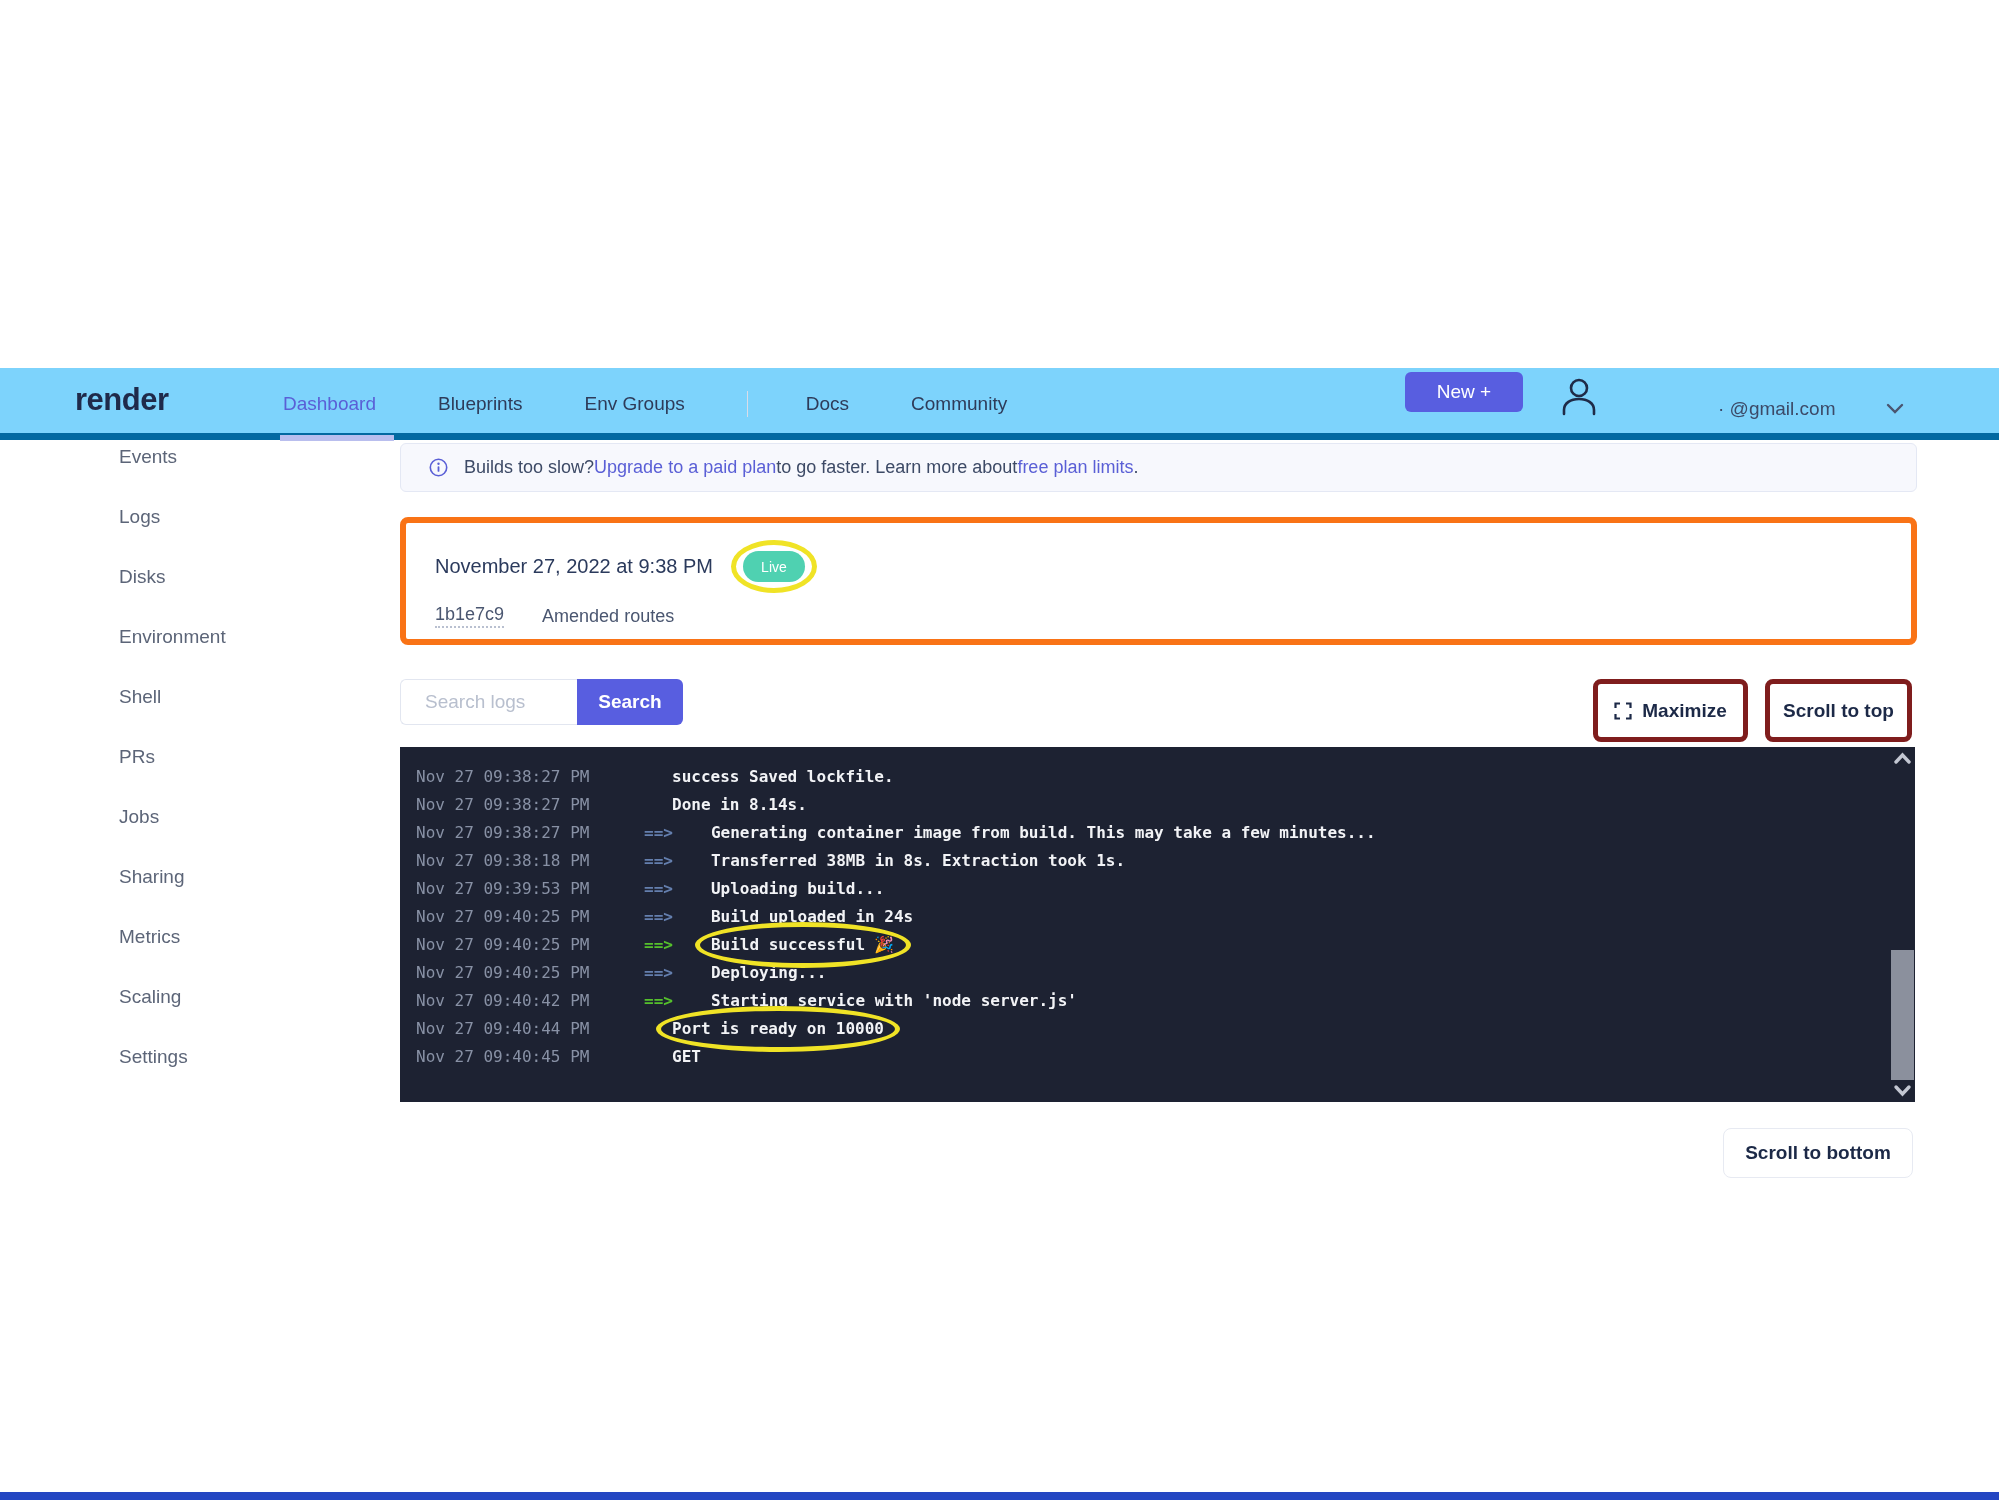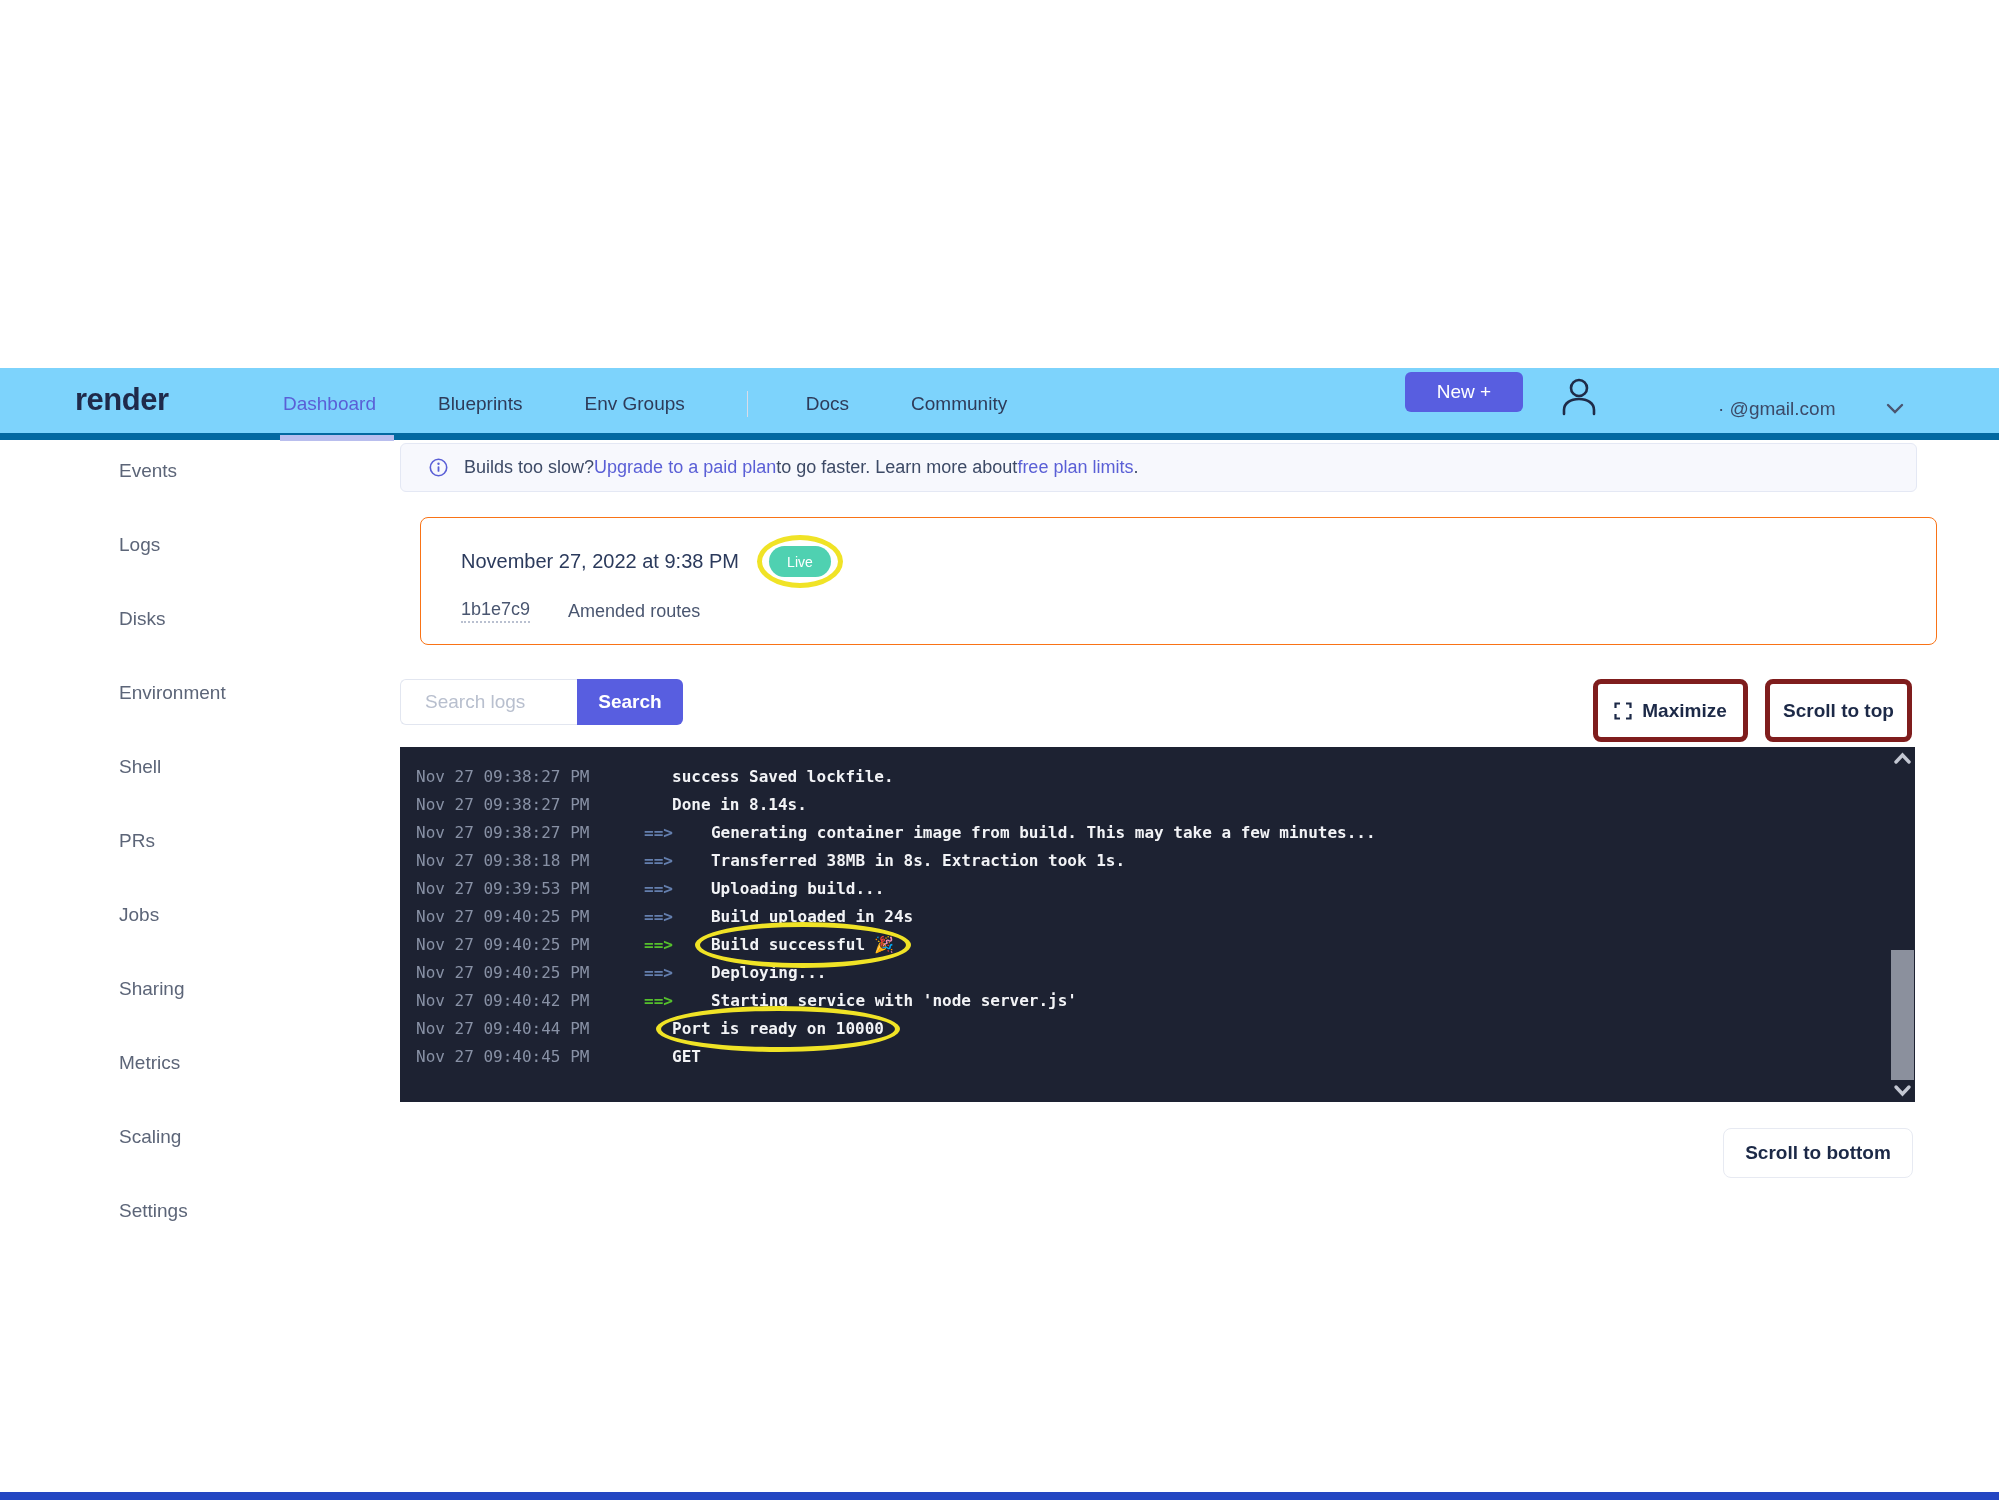--- a/index.html
+++ b/index.html
@@ -20,34 +20,34 @@
                       background:#b9beee; }
   .new-btn { position:absolute; left:1405px; top:372px; width:118px; height:40px;
              background:#585ee0; border:none; border-radius:6px; color:#fff;
              font-size:19px; font-family:inherit; cursor:pointer; }
   .person-icon { position:absolute; left:1560px; top:377px; width:38px; height:40px; }
   .account-email { position:absolute; left:1718px; top:398px; font-size:19px; color:#3c4a68; }
   .acct-chevron { position:absolute; left:1886px; top:403px; width:18px; height:11px; }
 
   
   .sidebar { position:absolute; left:119px; top:446px; width:180px; }
-  .side-item { height:60px; font-size:19px; color:#5c6578; cursor:pointer;margin-top:14px; }
+  .side-item { height:60px; font-size:19px; color:#5c6578; cursor:pointer; }
 
   
   .banner { position:absolute; left:400px; top:443px; width:1517px; height:49px;
             background:#f7f8fd; border:1px solid #e4e8f4; border-radius:6px;
             display:flex; align-items:center; padding-left:28px; }
   .banner .txt { font-size:18px; color:#3d4a66; }
   .banner .lnk { font-size:18px; color:#5a5fd6; cursor:pointer; }
   .info-icon { width:19px; height:19px; margin-right:16px; flex:0 0 auto; }
 
   
   .deploy-card { position:absolute; left:400px; top:517px; width:1517px; height:128px;
-                 background:#fff; border:1px solid #f97316; border-radius:8px;
-                 padding:28px 0 0 40px;margin-left:20px; }
+                 background:#fff; border:6px solid #f97316; border-radius:8px;
+                 padding:28px 0 0 29px; }
   .deploy-row1 { display:flex; align-items:center; }
   .deploy-date { font-size:20px; color:#2b3a5c; }
   .live-badge { margin-left:30px; width:62px; height:31px; background:#4fd1b1;
                 border-radius:16px; color:#fff; font-size:14px;
                 display:flex; align-items:center; justify-content:center;
                 position:relative; }
   .live-badge::before { content:""; position:absolute; left:-12px; right:-12px;
                         top:-11px; bottom:-11px; border:5px solid #f0e326;
                         border-radius:50%; pointer-events:none; }
   .deploy-row2 { margin-top:22px; display:flex; align-items:center; font-size:18px; color:#4a5670;gap:20px; }

